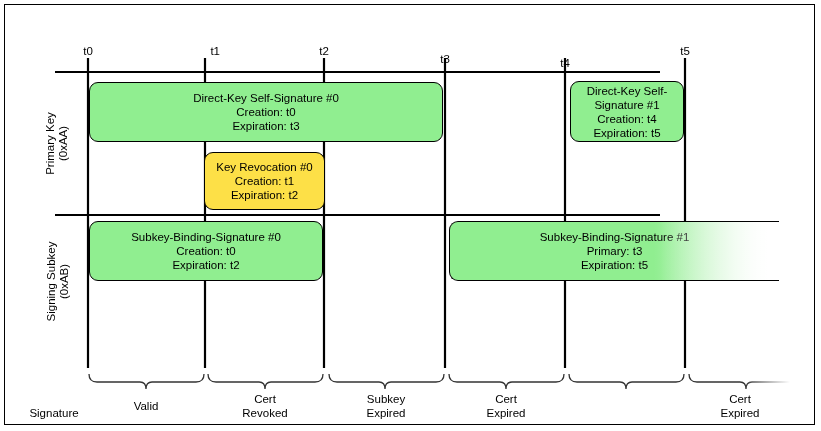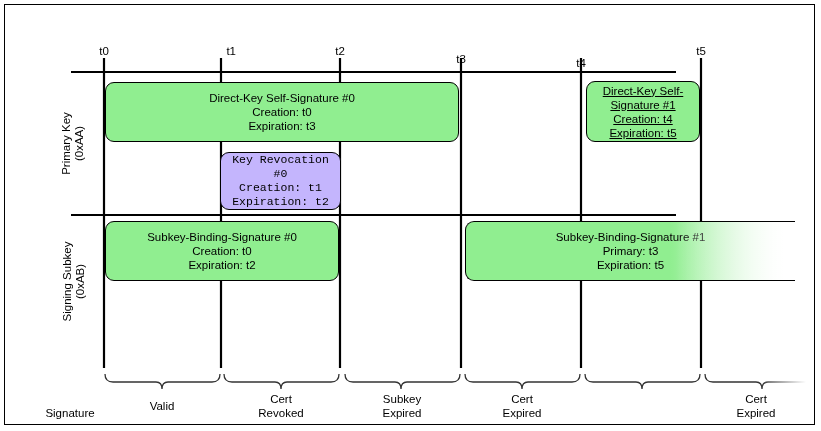--- a/index.html
+++ b/index.html
@@ -5,21 +5,21 @@
   html,body{margin:0;padding:0;background:#ffffff;}
   body{
     width:821px;height:431px;position:relative;overflow:hidden;
     font-family:"Liberation Sans","DejaVu Sans",sans-serif;
     color:#000000;
   }
   #frame{
     position:absolute;left:4px;top:4px;width:811px;height:421px;
     border:1.5px solid #000;box-sizing:border-box;background:#fff;
   }
-  .canvas{position:absolute;left:16px;top:0;width:716px;height:431px;border-radius:7px;}
+  .canvas{position:absolute;left:0;top:0;width:716px;height:431px;border-radius:7px;}
   svg.lines{position:absolute;left:0;top:0;width:821px;height:431px;overflow:visible;}
 
   
   .tick-label{
     position:absolute;font-size:11.5px;line-height:12px;
     text-align:center;width:30px;color:#000;
   }
 
   
   .row-label{
@@ -32,21 +32,21 @@
   
   .sig-box{
     position:absolute;box-sizing:border-box;
     border:1.2px solid #000;border-radius:9px;
     display:flex;flex-direction:column;align-items:center;justify-content:center;
     font-size:11.5px;line-height:14px;text-align:center;color:#000;
     padding:2px 4px;
   }
   .sig-box .ttl{white-space:pre-line;}
   .green{background:#90ee90;}
-  .red{background:#c4b5fd;font-family:Liberation Mono, monospace;}
+  .red{background:#fde047;}
   .fade-right{
     background:linear-gradient(to right,#90ee90 0%,#90ee90 62%,#c9f5c9 82%,#ffffff 100%);
     border-right:none;
     border-top-right-radius:0;border-bottom-right-radius:0;
   }
   .fade-mask{
     position:absolute;top:0;right:0;width:120px;height:100%;
     background:linear-gradient(to right,rgba(255,255,255,0) 0%,#ffffff 92%);
     pointer-events:none;
   }
@@ -128,21 +128,21 @@
     <div>Creation: t0</div>
     <div>Expiration: t3</div>
   </div>
 
   <div class="sig-box red" style="left:204px;top:152px;width:121px;height:58px;">
     <div class="ttl">Key Revocation #0</div>
     <div>Creation: t1</div>
     <div>Expiration: t2</div>
   </div>
 
-  <div class="sig-box green" style="left:570px;top:81px;width:114px;height:61px;text-decoration:underline;">
+  <div class="sig-box green" style="left:570px;top:81px;width:114px;height:61px;">
     <div class="ttl">Direct-Key Self-
 Signature #1</div>
     <div>Creation: t4</div>
     <div>Expiration: t5</div>
   </div>
 
   <div class="sig-box green" style="left:89px;top:221px;width:234px;height:60px;">
     <div class="ttl">Subkey-Binding-Signature #0</div>
     <div>Creation: t0</div>
     <div>Expiration: t2</div>

